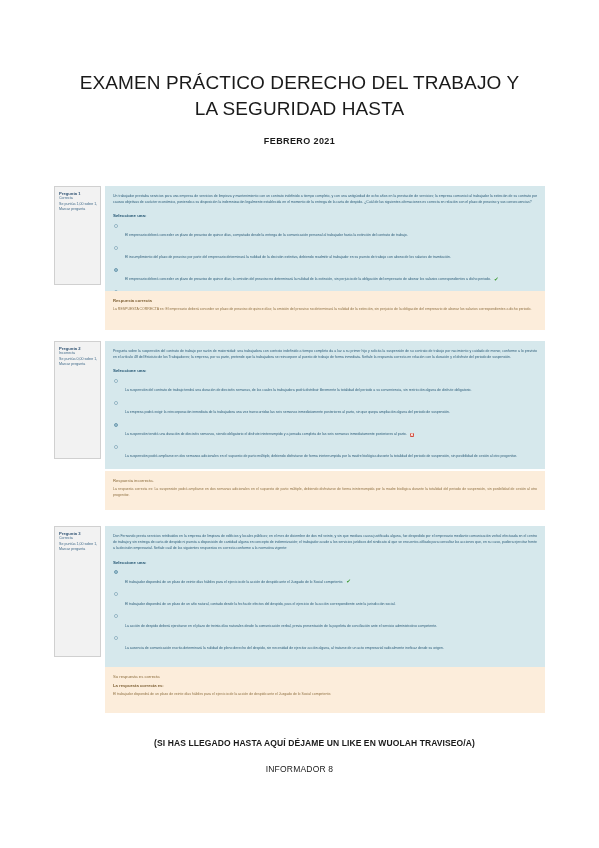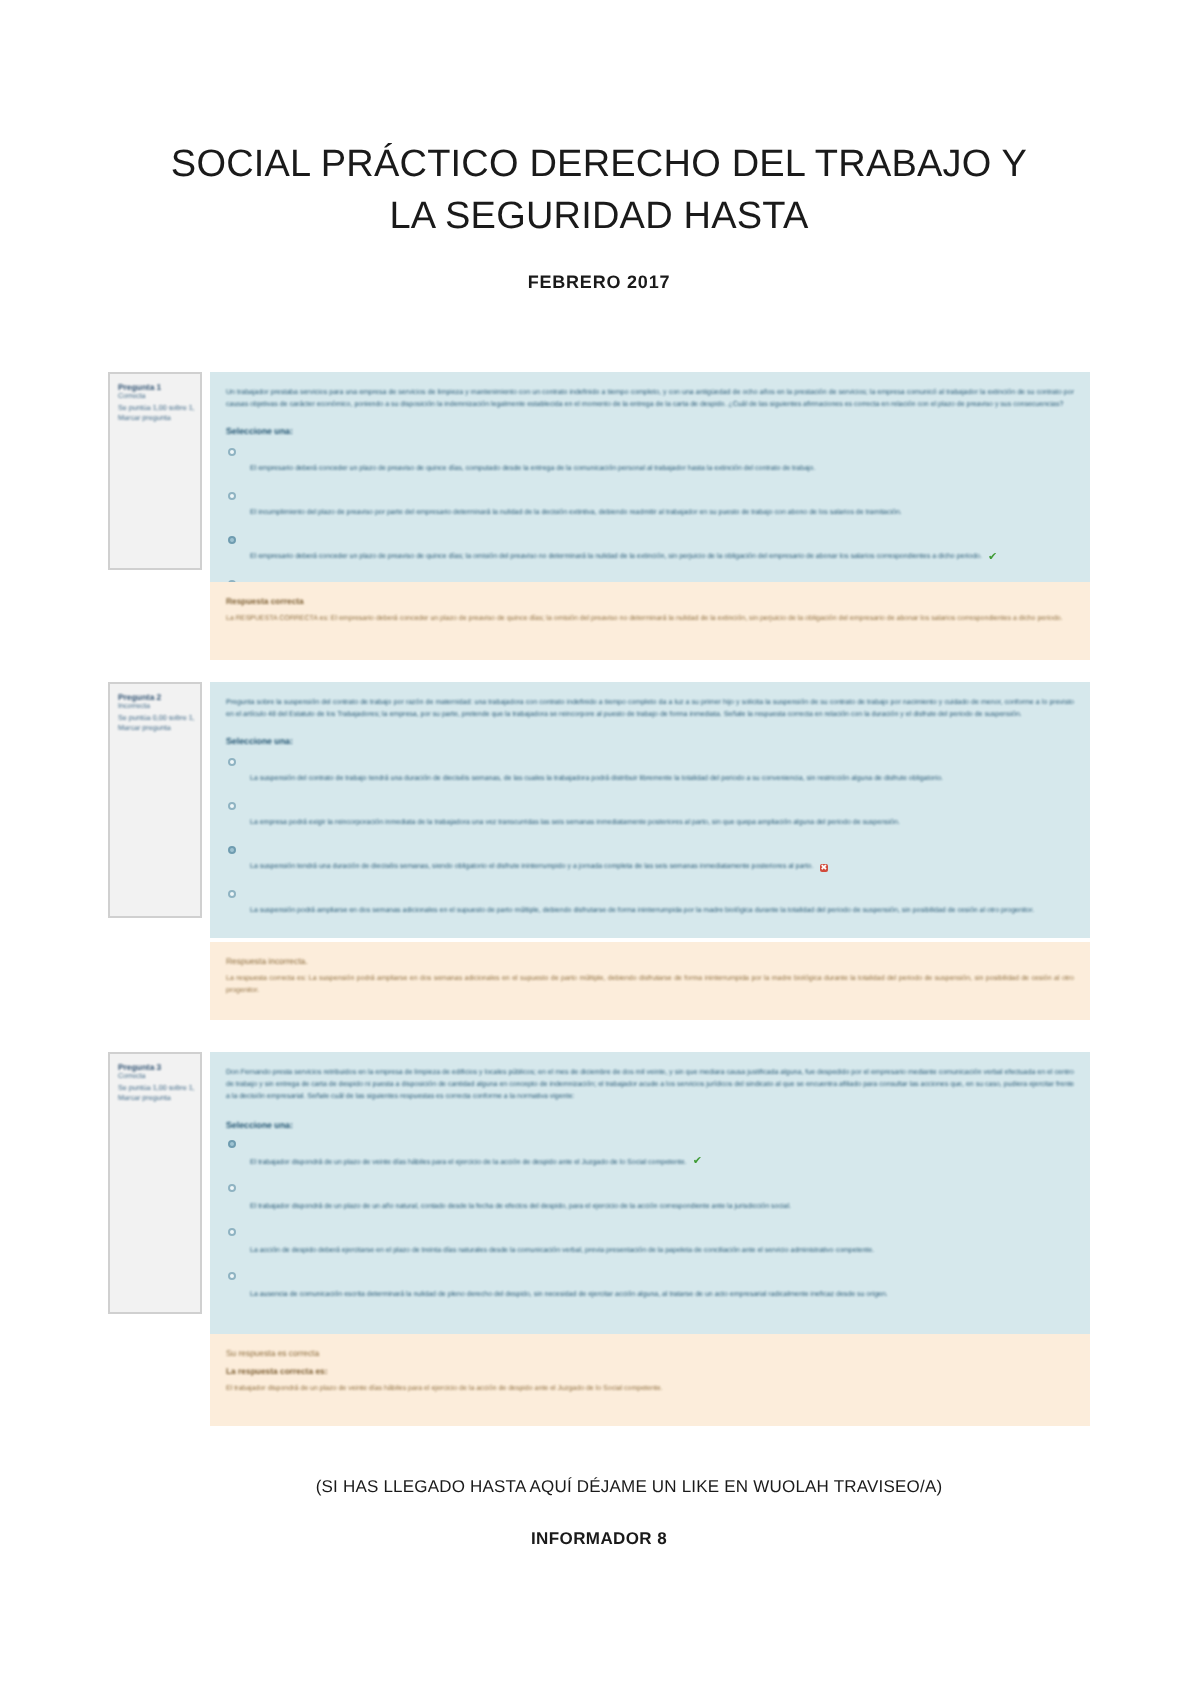--- a/index.html
+++ b/index.html
@@ -135,43 +135,43 @@
     text-align:justify;
     filter:blur(0.5px);
     opacity:.95;
     margin:0;
   }
 
   
   .footer1{
     position:absolute;left:0;right:0;top:738px;
     text-align:center;
-    font-size:8.5px;font-weight:normal;
+    font-size:8.5px;font-weight:bold;
     letter-spacing:.1px;
     color:#1a1a1a;
     padding-left:30px;
   }
   .footer2{
     position:absolute;left:0;right:0;top:764px;
     text-align:center;
-    font-size:8.5px;font-weight:bold;
+    font-size:8.5px;font-weight:normal;
     letter-spacing:.2px;
     color:#1a1a1a;
   }
 </style>
 </head>
 <body>
 
 <div class="page">
 
   <div class="doc-title">
-    <div>SOCIAL PRÁCTICO DERECHO DEL TRABAJO Y</div>
+    <div>EXAMEN PRÁCTICO DERECHO DEL TRABAJO Y</div>
     <div>LA SEGURIDAD HASTA</div>
   </div>
-  <div class="doc-subtitle">FEBRERO 2017</div>
+  <div class="doc-subtitle">FEBRERO 2021</div>
 
   <div id="questions-root">
       <div class="qblock" style="top: 186px;">
         <div class="qinfo" style="height: 99px;">
           <div class="qinfo-line strong">Pregunta 1</div>
           <div class="qinfo-line ">Correcta</div>
           <div class="qinfo-line ">Se puntúa 1,00 sobre 1,00</div>
           <div class="qinfo-line ">Marcar pregunta</div>
         </div>
         <div class="qbody" style="height: 109px;">

